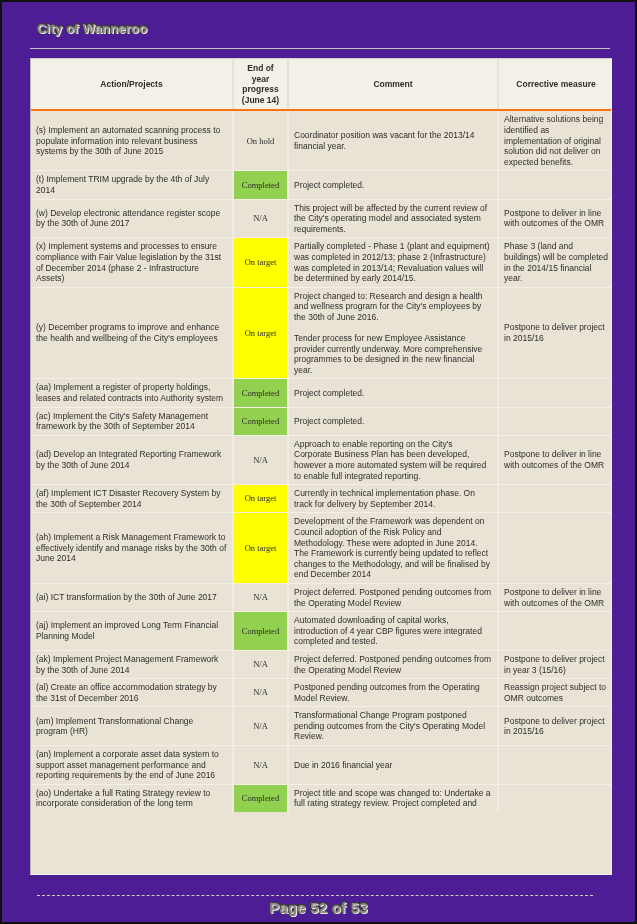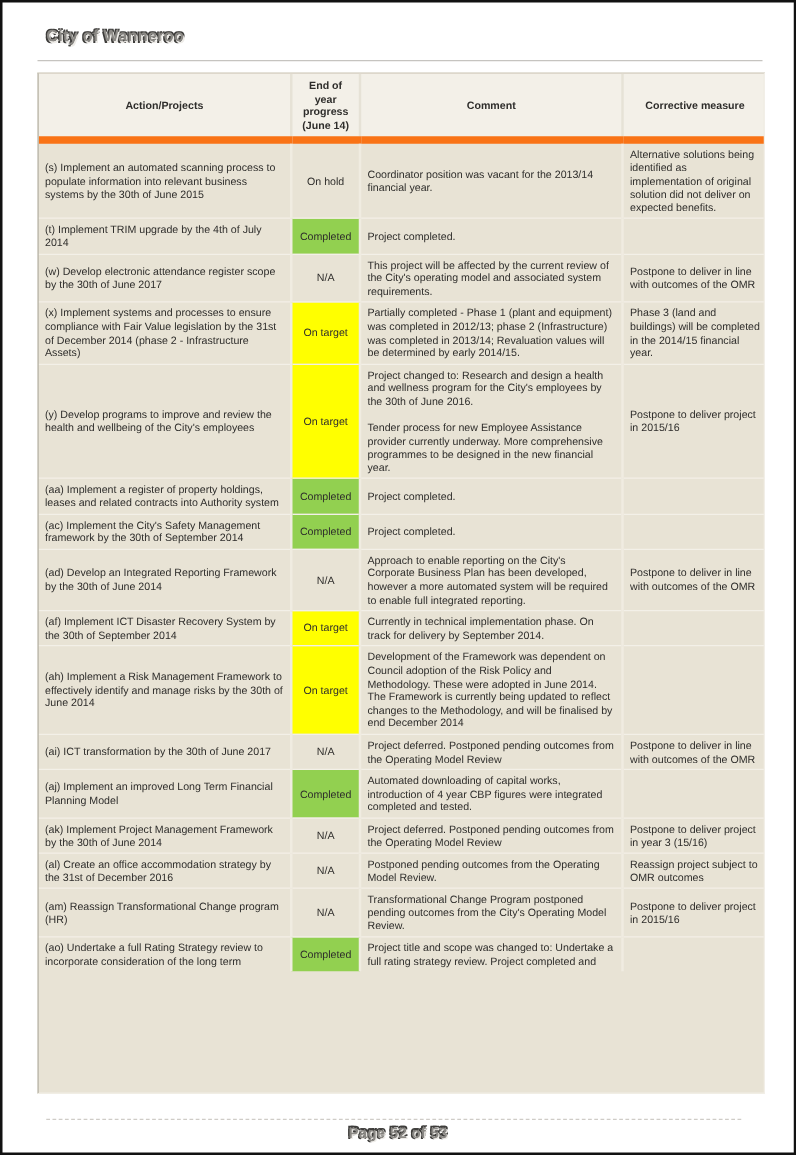--- a/index.html
+++ b/index.html
@@ -1,18 +1,18 @@
 <!DOCTYPE html>
 <html><head>
 <meta charset="utf-8">
 <style>
   html,body{margin:0;padding:0;background:#555;}
   .page{
     position:relative;width:637px;height:924px;box-sizing:border-box;
-    background:#ffffff;border:2px solid #111;overflow:hidden;
+    background:#4c1d95;border:2px solid #111;overflow:hidden;
     font-family:"Liberation Sans",sans-serif;
     padding-left:16px;
   }
   
   .emboss{
     color:#8b8985;font-weight:bold;
     text-shadow:1px 1px 0 #eeece8,-1px -1px 0 #3e3d3b,1px -1px 0 #3e3d3b,-1px 1px 0 #3e3d3b;
   }
   .doc-header{
     position:absolute;top:0;left:0;right:0;height:44px;
@@ -33,38 +33,38 @@
   table.report{
     width:582px;border-collapse:collapse;table-layout:fixed;
     font-size:8.5px;line-height:10.6px;color:#2e2d2b;
   }
   col.c-action{width:202px;}
   col.c-status{width:55px;}
   col.c-comment{width:210px;}
   col.c-corrective{width:115px;}
   thead th{
     background:#f3f0e8;font-weight:bold;text-align:center;vertical-align:middle;
-    padding:4px 4px;border-bottom:6px solid #f97316;border-left:2px solid #e6e2d6;
+    padding:4px 4px;border-bottom:2px solid #f97316;border-left:2px solid #e6e2d6;
   }
   thead th:first-child{border-left:none;}
   tbody td{
     vertical-align:middle;padding:3px 5px;
     border-top:1px solid #f3f0e8;border-left:2px solid #f0ece1;
   }
   tbody tr:first-child td{border-top:none;}
   tbody td:first-child{border-left:none;}
-  td.td-status{text-align:center;}
+  td.td-status{text-align:center;font-family:Liberation Serif, serif;}
   td.td-comment,td.td-corrective{white-space:pre-line;}
   .footer-rule{
     position:absolute;top:893px;left:35px;width:556px;height:0;
     border-top:1px dashed #cfccc7;
   }
   .doc-footer{
     position:absolute;top:897px;left:0;right:0;text-align:center;
-    font-size:12px;letter-spacing:.2px;
+    font-size:15px;letter-spacing:.2px;
   }
 </style>
 </head>
 <body>
 
 <div class="page">
 
   <div class="doc-header">
     <span class="emboss">City of Wanneroo</span>
   </div>
@@ -105,21 +105,21 @@
             <td class="td-comment">This project will be affected by the current review of the City's operating model and associated system requirements.</td>
             <td class="td-corrective">Postpone to deliver in line with outcomes of the OMR</td>
           </tr>
           <tr>
             <td class="td-action">(x) Implement systems and processes to ensure compliance with Fair Value legislation by the 31st of December 2014 (phase 2 - Infrastructure Assets)</td>
             <td class="td-status" style="background: rgb(255, 255, 0);">On target</td>
             <td class="td-comment">Partially completed - Phase 1 (plant and equipment) was completed in 2012/13; phase 2 (Infrastructure) was completed in 2013/14; Revaluation values will be determined by early 2014/15.</td>
             <td class="td-corrective">Phase 3 (land and buildings) will be completed in the 2014/15 financial year.</td>
           </tr>
           <tr>
-            <td class="td-action">(y) Develop programs to improve and review the health and wellbeing of the City's employees</td>
+            <td class="td-action">(y) December programs to improve and enhance the health and wellbeing of the City's employees</td>
             <td class="td-status" style="background: rgb(255, 255, 0);">On target</td>
             <td class="td-comment">Project changed to: Research and design a health and wellness program for the City's employees by the 30th of June 2016.
 
 Tender process for new Employee Assistance provider currently underway. More comprehensive programmes to be designed in the new financial year.</td>
             <td class="td-corrective">Postpone to deliver project in 2015/16</td>
           </tr>
           <tr>
             <td class="td-action">(aa) Implement a register of property holdings, leases and related contracts into Authority system</td>
             <td class="td-status" style="background: rgb(146, 208, 80);">Completed</td>
             <td class="td-comment">Project completed.</td>
@@ -167,24 +167,30 @@
             <td class="td-comment">Project deferred. Postponed pending outcomes from the Operating Model Review</td>
             <td class="td-corrective">Postpone to deliver project in year 3 (15/16)</td>
           </tr>
           <tr>
             <td class="td-action">(al) Create an office accommodation strategy by the 31st of December 2016</td>
             <td class="td-status">N/A</td>
             <td class="td-comment">Postponed pending outcomes from the Operating Model Review.</td>
             <td class="td-corrective">Reassign project subject to OMR outcomes</td>
           </tr>
           <tr>
-            <td class="td-action">(am) Reassign Transformational Change program (HR)</td>
+            <td class="td-action">(am) Implement Transformational Change program (HR)</td>
             <td class="td-status">N/A</td>
             <td class="td-comment">Transformational Change Program postponed pending outcomes from the City's Operating Model Review.</td>
             <td class="td-corrective">Postpone to deliver project in 2015/16</td>
+          </tr>
+          <tr>
+            <td class="td-action">(an) Implement a corporate asset data system to support asset management performance and reporting requirements by the end of June 2016</td>
+            <td class="td-status">N/A</td>
+            <td class="td-comment">Due in 2016 financial year</td>
+            <td class="td-corrective"></td>
           </tr>
           <tr>
             <td class="td-action">(ao) Undertake a full Rating Strategy review to incorporate consideration of the long term</td>
             <td class="td-status" style="background: rgb(146, 208, 80);">Completed</td>
             <td class="td-comment">Project title and scope was changed to: Undertake a full rating strategy review.  Project completed and</td>
             <td class="td-corrective"></td>
           </tr>
         </tbody>
     </table>
   </div>

